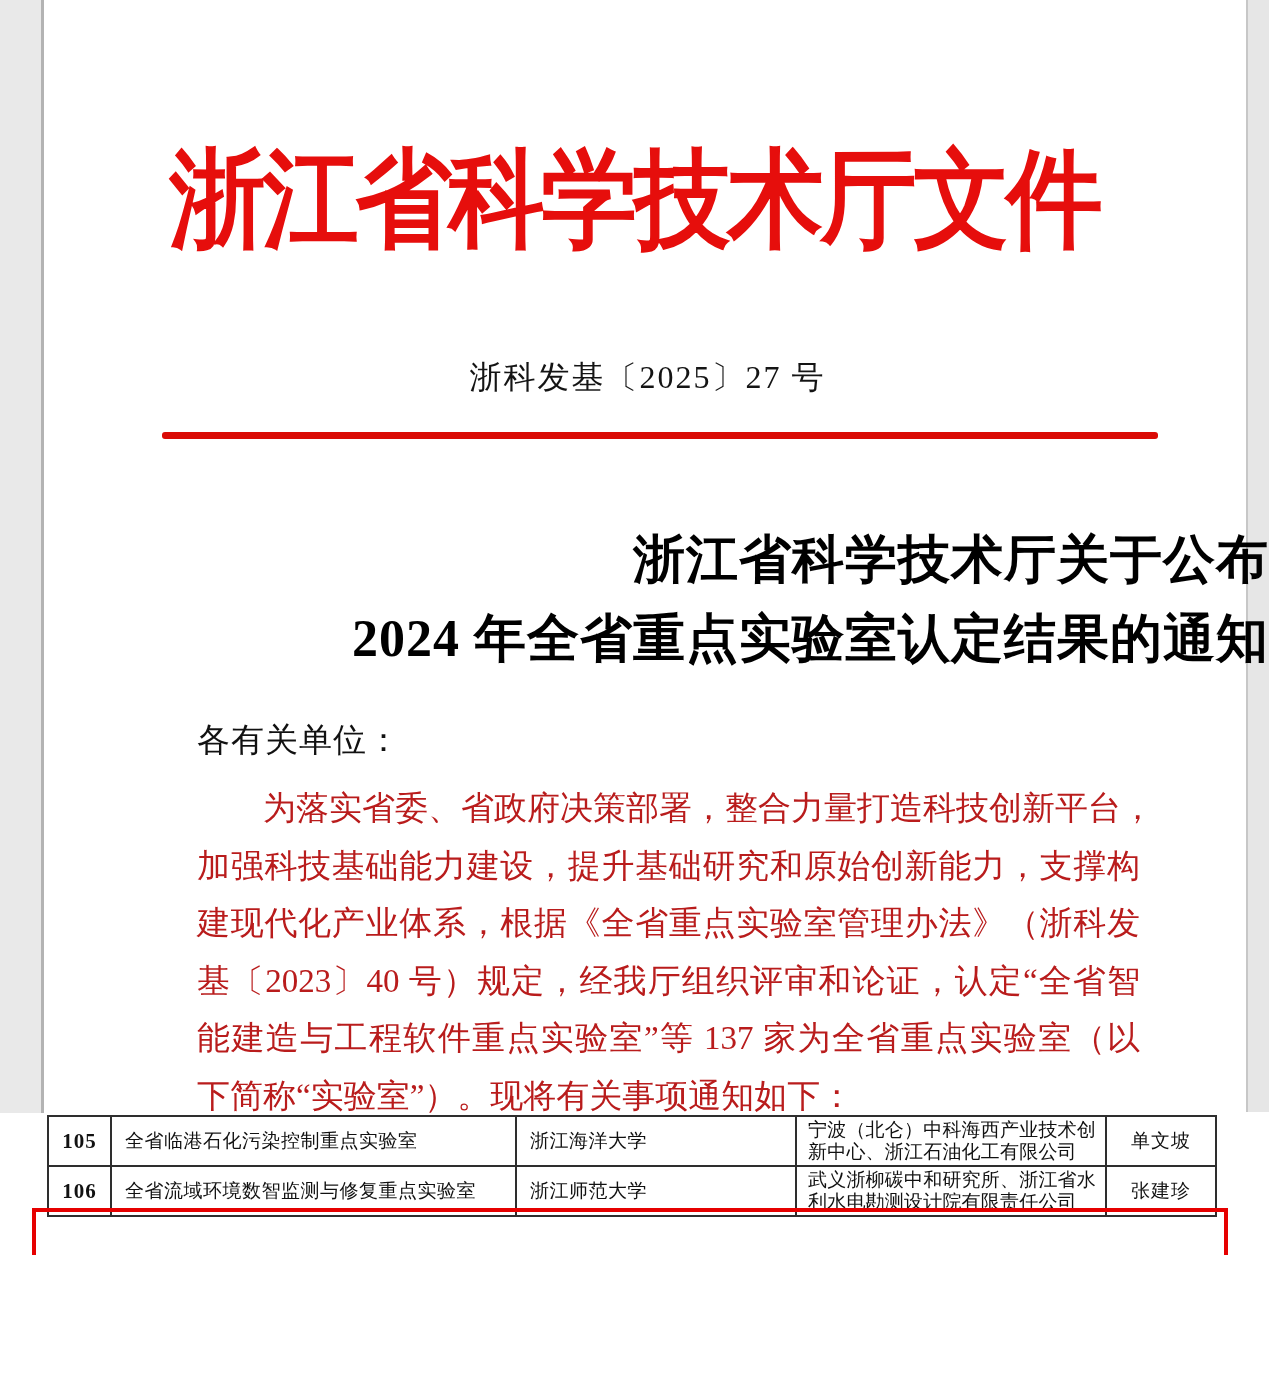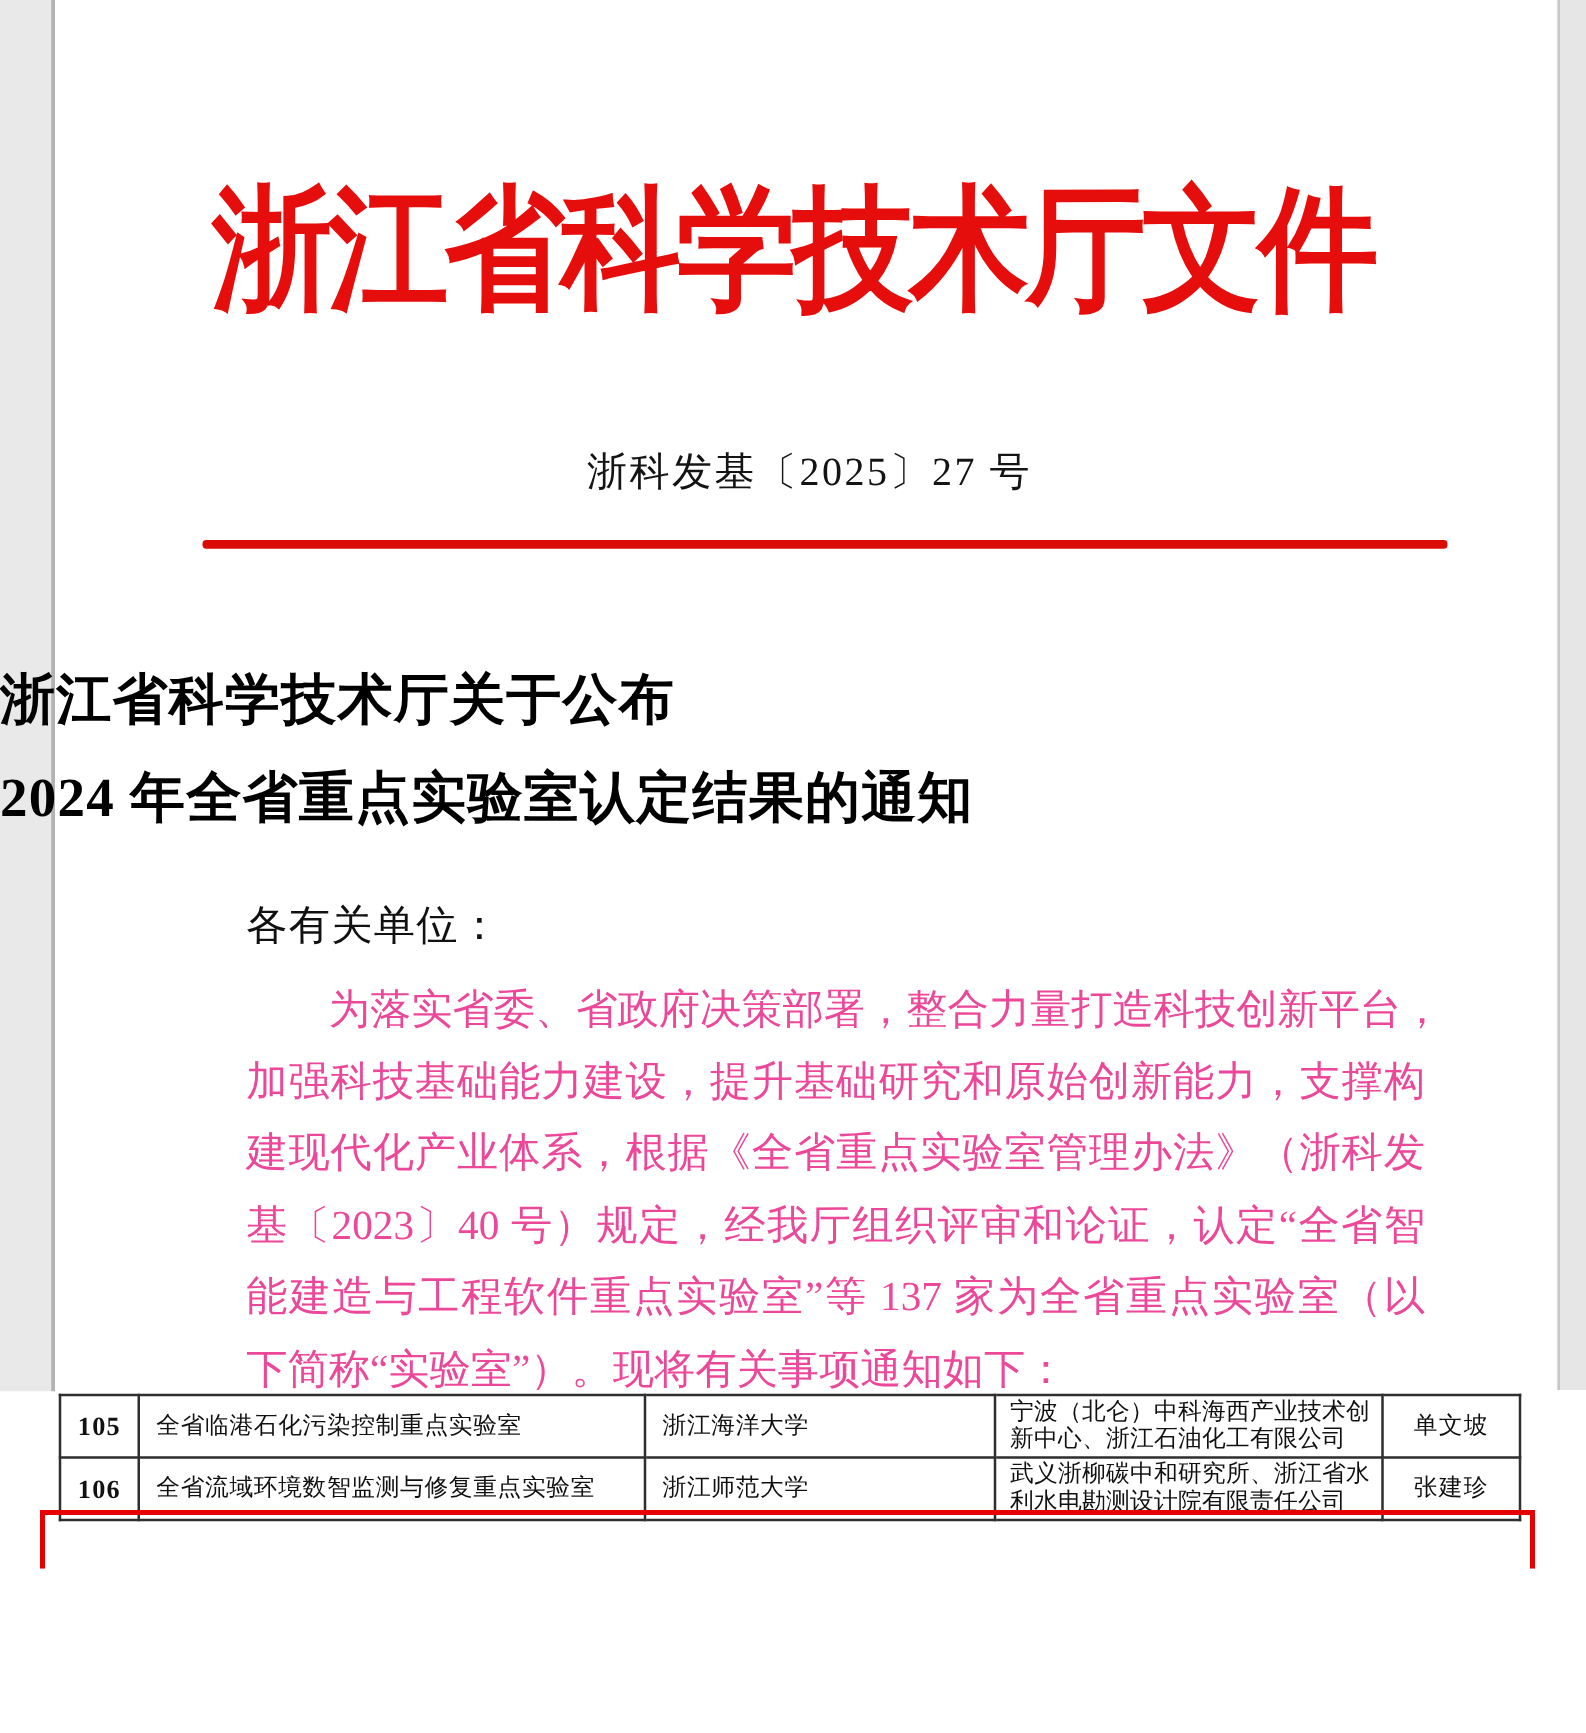--- a/index.html
+++ b/index.html
@@ -64,42 +64,42 @@
     top: 432px;
     width: 996px;
     height: 7px;
     border-radius: 3px;
     background: var(--rule-red, #da0b06);
   }
   .notice-title {
     position: absolute;
     left: 0; right: 0;
     top: 520px;
-    text-align: left;
-    font-size: 44px;
+    text-align: right;
+    font-size: 52px;
     font-weight: bold;
     line-height: 79px;
     color: #000000;
     letter-spacing: 1px;
   }
   .salutation {
     position: absolute;
     left: 197px;
     top: 718px;
     font-size: 33px;
     letter-spacing: 1px;
     color: #111111;
   }
   .body-paragraph {
     position: absolute;
     left: 197px;
     top: 780px;
     width: 943px;
     font-size: 33px;
-    color: #ec4899;
+    color: #b91c1c;
   }
   .body-line {
     height: 57.5px;
     line-height: 57.5px;
     text-align: justify;
     text-align-last: justify;
     white-space: nowrap;
   }
   .body-line.last {
     text-align-last: left;

